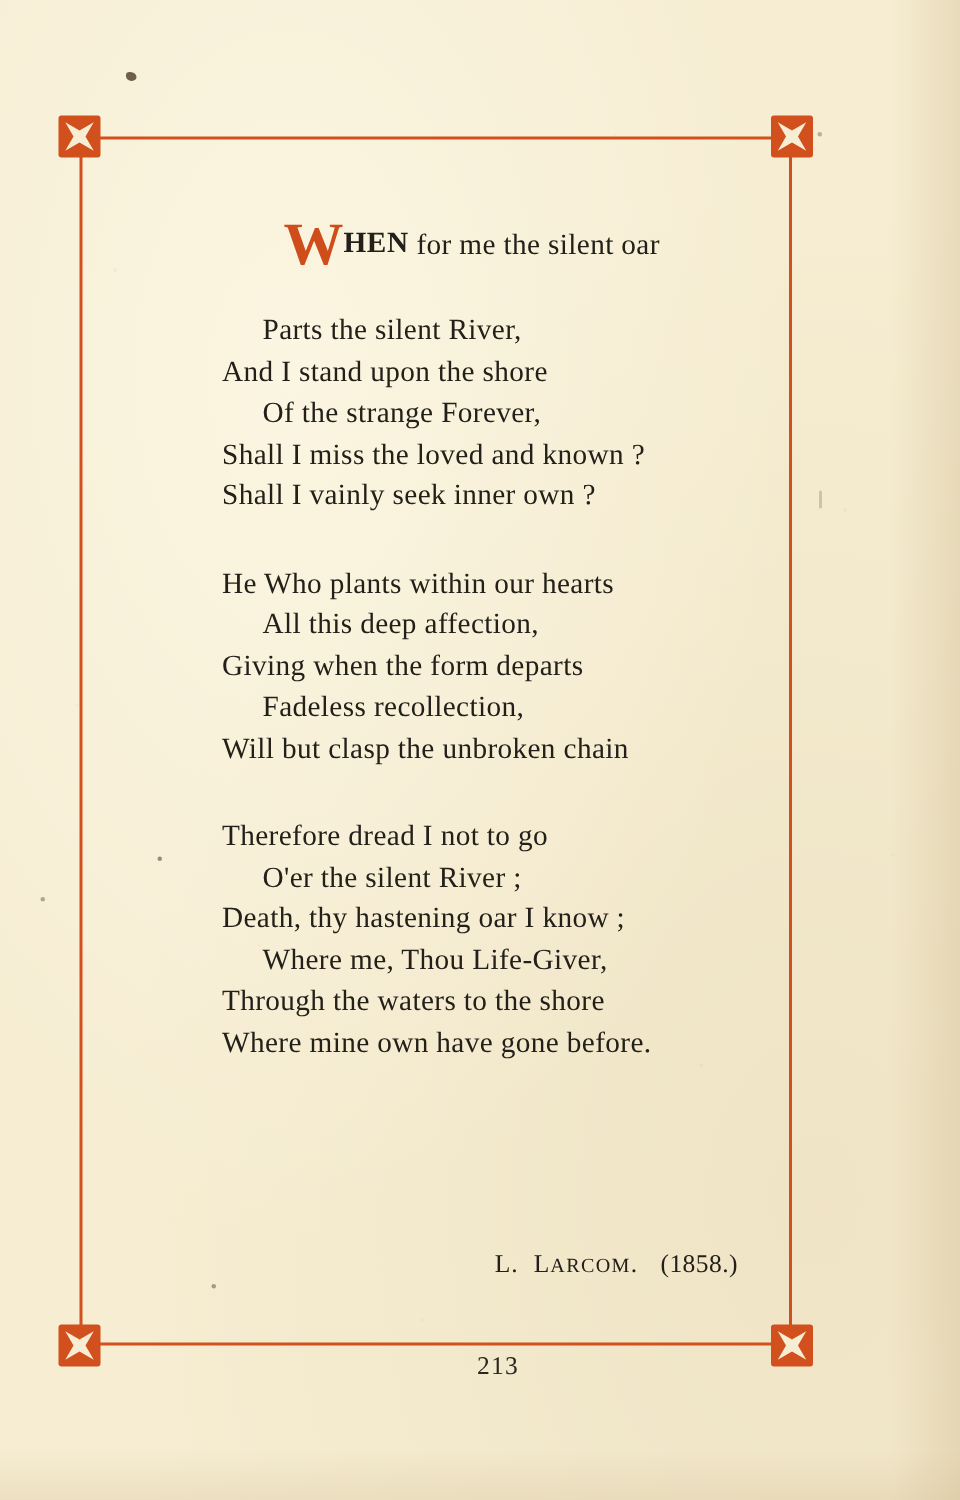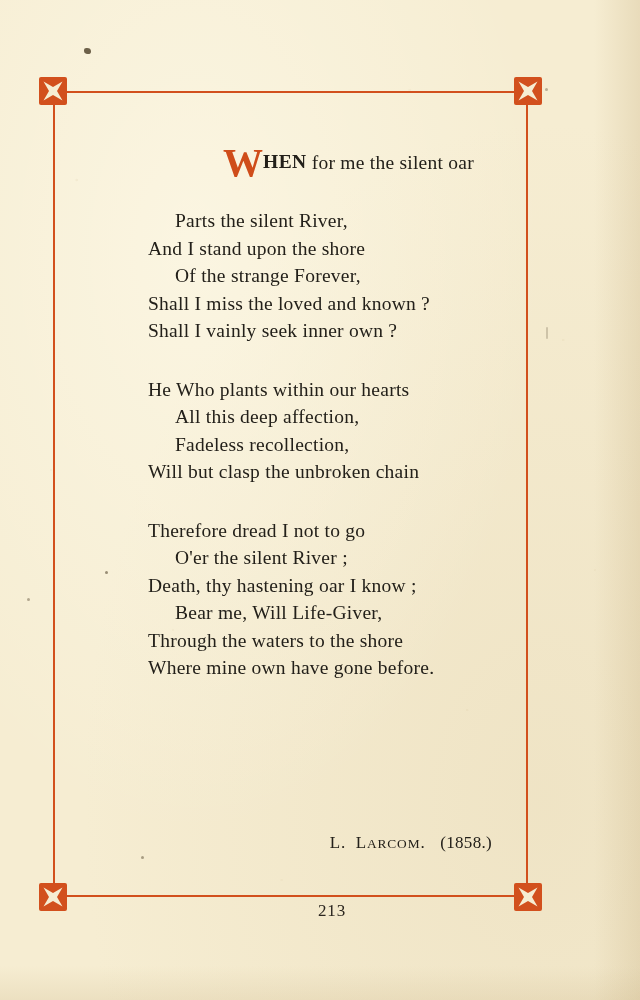--- a/index.html
+++ b/index.html
@@ -114,21 +114,20 @@
   }
   .line.indent {
     padding-left: 27px;
   }
 
   
   .line-open {
     position: relative;
     min-height: 34px;
     line-height: 27.5px;
-    text-align: center;
   }
   .dropcap {
     color: #cf4d1a;
     font-size: 40px;
     line-height: 34px;
     font-weight: 700;
     vertical-align: -7px;
     letter-spacing: 0px;
   }
   .smallcaps-open {
@@ -254,29 +253,30 @@
       <div class="line">And I stand upon the shore</div>
       <div class="line indent">Of the strange Forever,</div>
       <div class="line">Shall I miss the loved and known ?</div>
       <div class="line">Shall I vainly seek inner own ?</div>
     </div>
 
 
     <div class="stanza">
       <div class="line">He Who plants within our hearts</div>
       <div class="line indent">All this deep affection,</div>
+      <div class="line">Giving when the form departs</div>
       <div class="line indent">Fadeless recollection,</div>
       <div class="line">Will but clasp the unbroken chain</div>
     </div>
 
     <div class="stanza">
       <div class="line">Therefore dread I not to go</div>
       <div class="line indent">O'er the silent River ;</div>
       <div class="line">Death, thy hastening oar I know ;</div>
-      <div class="line indent">Bear me, Will Life-Giver,</div>
+      <div class="line indent">Where me, Thou Life-Giver,</div>
       <div class="line">Through the waters to the shore</div>
       <div class="line">Where mine own have gone before.</div>
     </div>
 
   </div>
 
   <div class="attribution"><span class="sc-first">L.</span>  <span class="sc-first">L</span><span class="sc-rest">ARCOM</span><span class="sc-first">.</span>   <span class="year">(1858.)</span></div>
 
   <div class="folio">213</div>
 

